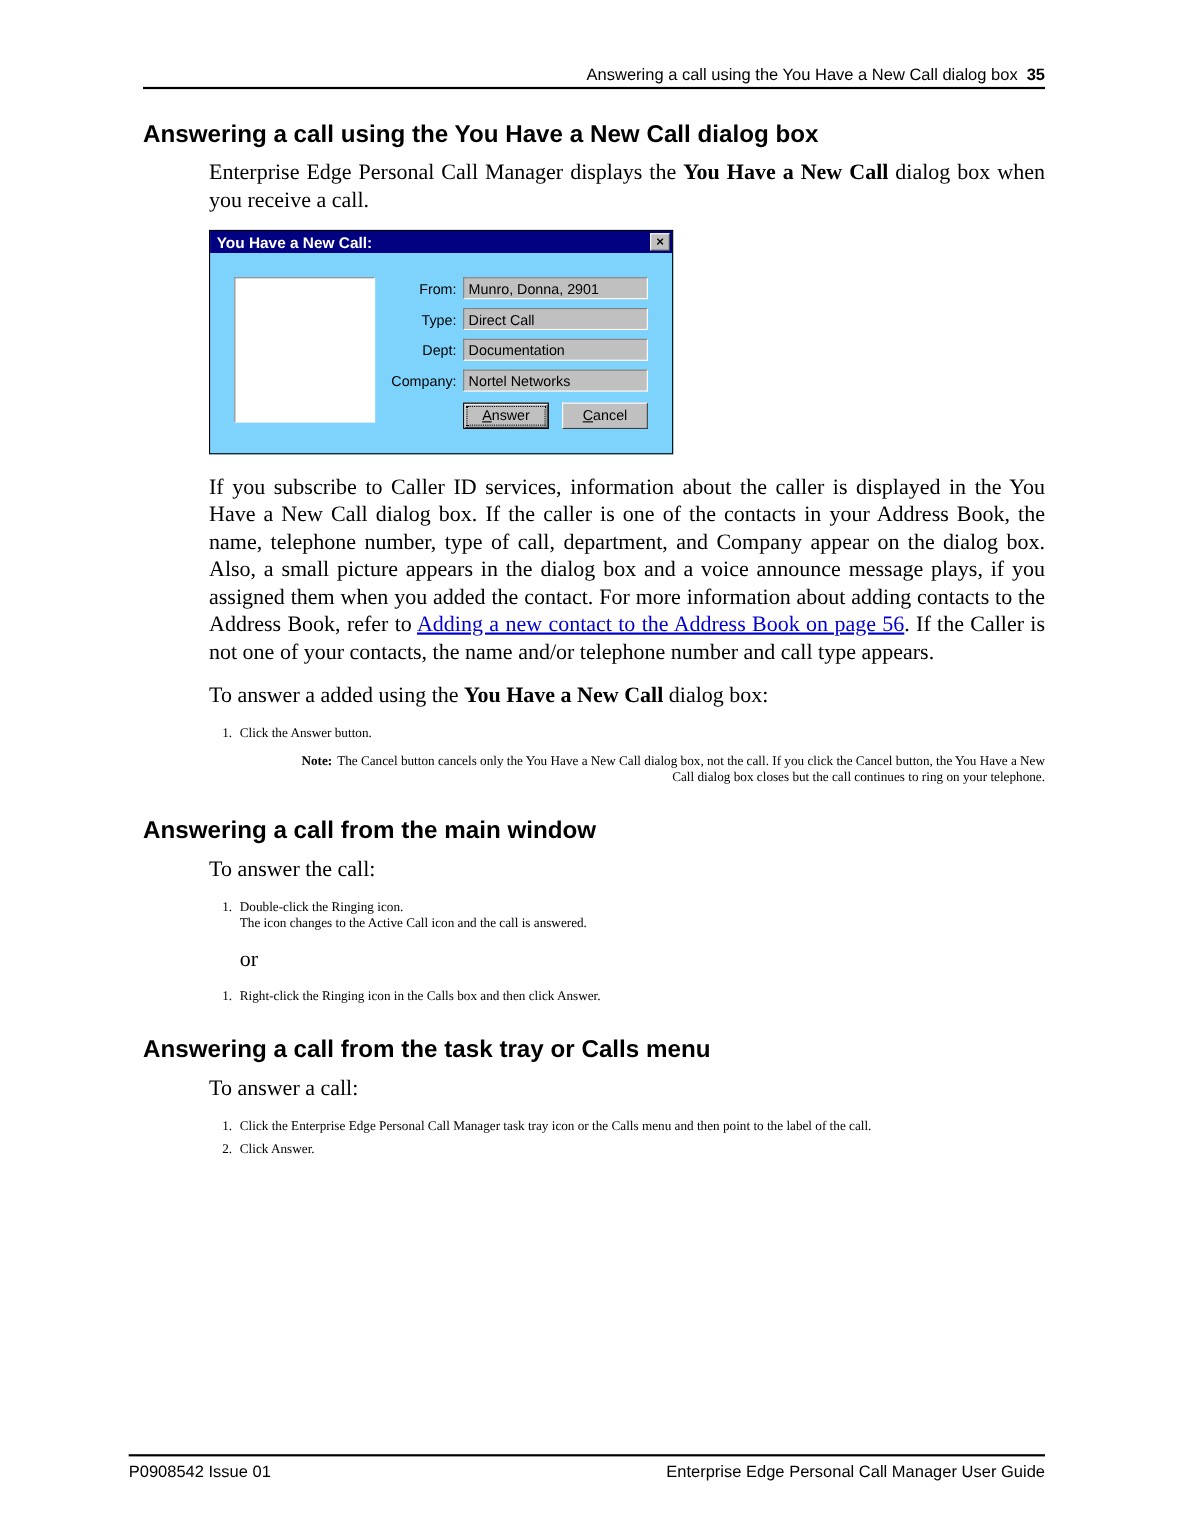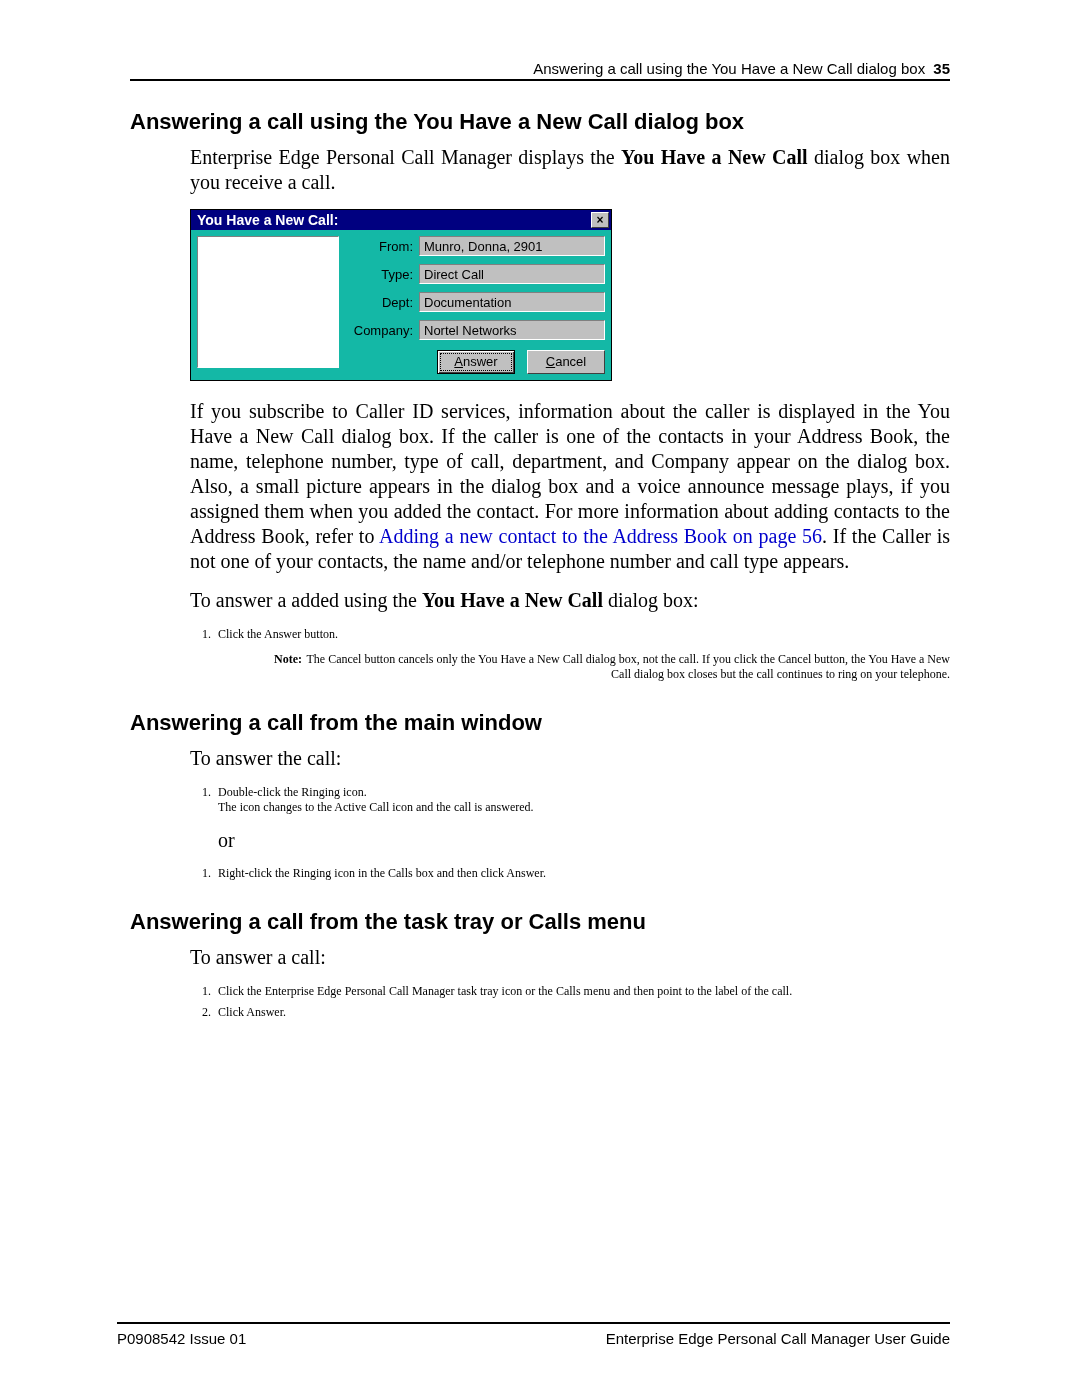--- a/index.html
+++ b/index.html
@@ -38,20 +38,21 @@
   }
   p.body {
     font-size: 20px;
     line-height: 1.25;
     margin: 10px 0 14px 0;
     text-align: justify;
   }
   p.body .bold { font-weight: bold; }
   a.xref {
     color: #0000cc;
+    text-decoration: underline;
   }
   ol.steps {
     font-size: 12px;
     padding-left: 24px;
     margin: 6px 0 6px 0;
   }
   ol.steps li {
     margin: 6px 0;
     line-height: 1.25;
     padding-left: 4px;
@@ -71,21 +72,21 @@
   }
   .or {
     font-size: 20px;
     margin: 14px 0 14px 28px;
   }
 
   
   .dialog {
     width: 420px;
     border: 1px solid #000;
-    background: #14b8a6;
+    background: #7dd3fc;
     font-family: "MS Sans Serif", Tahoma, sans-serif;
     font-size: 13px;
     margin: 14px 0 18px 0;
   }
   .titlebar {
     background: #000080;
     color: #fff;
     display: flex;
     align-items: center;
     justify-content: space-between;
@@ -103,21 +104,21 @@
     border-bottom: 1px solid #404040;
     color: #000;
     font-weight: bold;
     font-size: 12px;
     text-align: center;
     line-height: 14px;
     box-sizing: border-box;
   }
   .dialog-body {
     display: flex;
-    padding: 6px;
+    padding: 22px;
     gap: 10px;
   }
   .photo {
     width: 140px;
     height: 130px;
     background: #fff;
     border-top: 1px solid #808080;
     border-left: 1px solid #808080;
     border-right: 1px solid #fff;
     border-bottom: 1px solid #fff;

